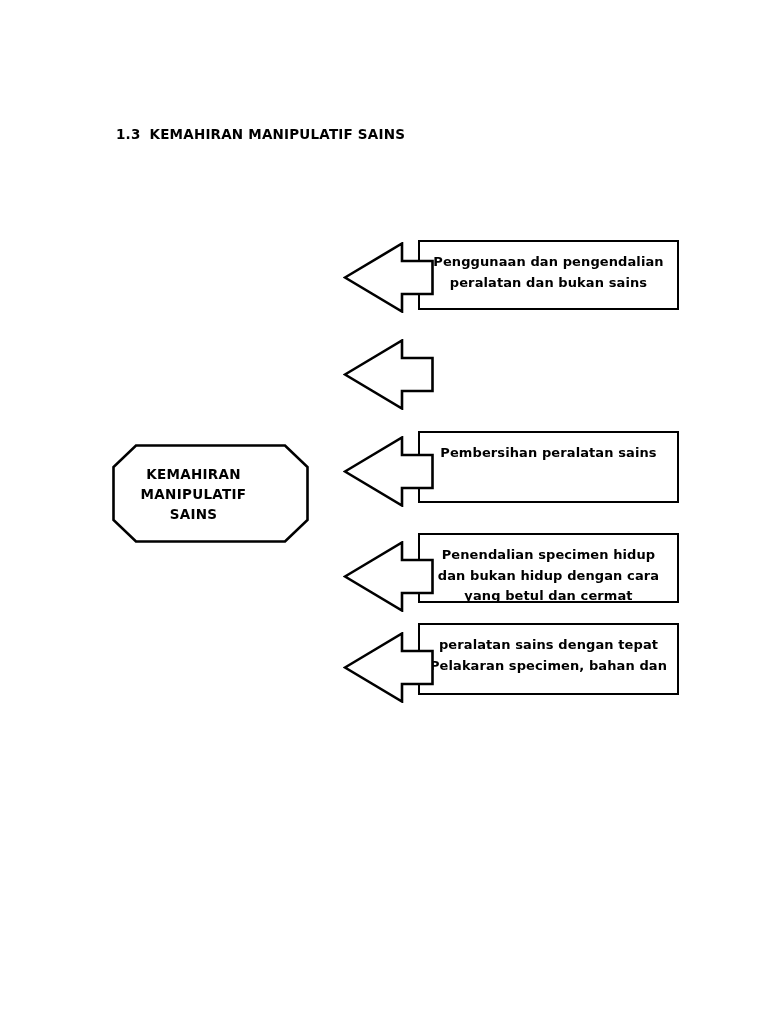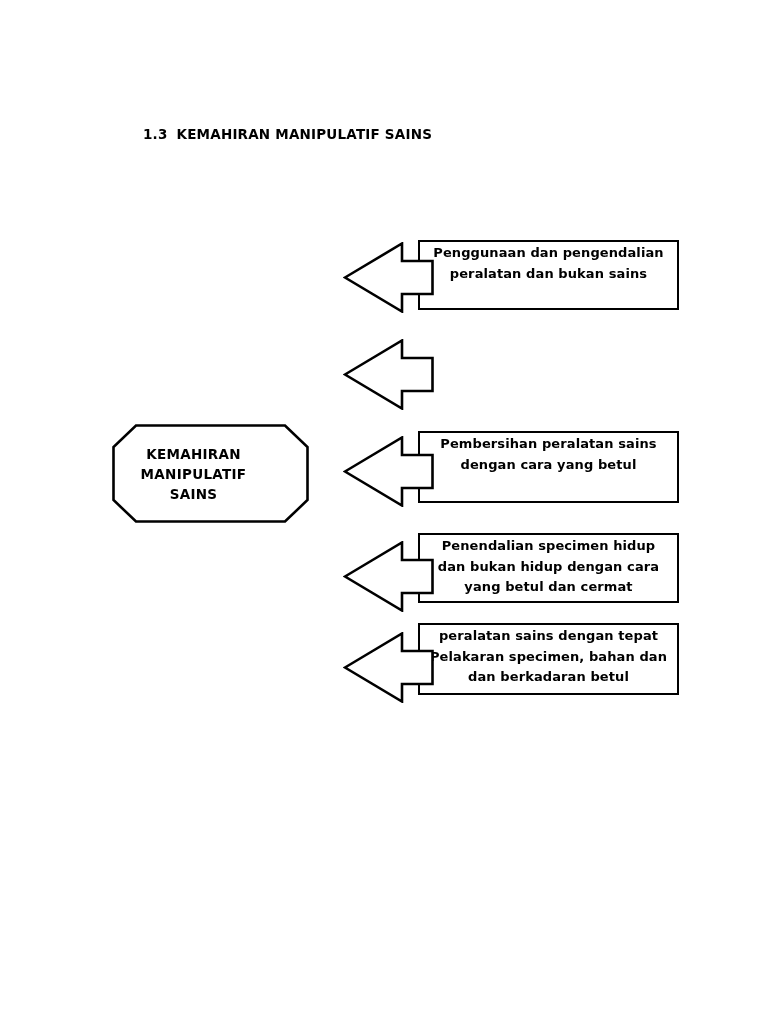--- a/index.html
+++ b/index.html
@@ -14,25 +14,25 @@
   }
   .heading {
     position: absolute;
     left: 116px;
     top: 126px;
     font-size: 13.5px;
     font-weight: bold;
     letter-spacing: 0.2px;
     white-space: nowrap;
   }
-  .heading .num { margin-right: 9px; margin-left: 27px; }
+  .heading .num { margin-right: 9px; }
   .octagon {
     position: absolute;
     left: 112px;
-    top: 424px;
+    top: 444px;
     width: 163px;
     height: 99px;
   }
   .octagon svg { position: absolute; left: 0; top: 0; }
   .oct-text {
     position: absolute;
     left: 0; top: 0;
     width: 100%; height: 100%;
     display: flex;
     flex-direction: column;
@@ -54,21 +54,21 @@
     left: 75px;
     top: 0;
     width: 261px;
     height: 100%;
     box-sizing: border-box;
     border: 2.5px solid #000000;
     background: #ffffff;
     z-index: 1;
   }
   .box-text {
-    padding: 1px 5px 0 5px;
+    padding: 10px 5px 0 5px;
     text-align: center;
     font-size: 13px;
     font-weight: bold;
     line-height: 20.5px;
     letter-spacing: 0.1px;
   }
   .box-text span { display: block; }
   .arrow {
     position: absolute;
     left: 0;
@@ -111,21 +111,20 @@
   <div class="row" style="top:337px;height:71px;">
     <svg class="arrow" width="91" height="71" viewBox="0 0 91 71" style="top:2px">
       <polygon points="2,35.5 59,1.5 59,19 89.5,19 89.5,52 59,52 59,69.5" fill="#ffffff" stroke="#000000" stroke-width="2.6" stroke-linejoin="miter"></polygon>
     </svg>
   </div>
 
   <div class="row" style="top:431px;height:72px;text-decoration:underline;">
     <div class="skill-box">
       <div class="box-text">
         <span>Pembersihan peralatan sains</span>
-        <span>dengan cara yang betul</span>
         <span></span>
       </div>
     </div>
     <svg class="arrow" width="91" height="71" viewBox="0 0 91 71" style="top:5px">
       <polygon points="2,35.5 59,1.5 59,19 89.5,19 89.5,52 59,52 59,69.5" fill="#ffffff" stroke="#000000" stroke-width="2.6" stroke-linejoin="miter"></polygon>
     </svg>
   </div>
 
   <div class="row" style="top:533px;height:70px;">
     <div class="skill-box">
@@ -138,21 +137,20 @@
     <svg class="arrow" width="91" height="71" viewBox="0 0 91 71" style="top:8px">
       <polygon points="2,35.5 59,1.5 59,19 89.5,19 89.5,52 59,52 59,69.5" fill="#ffffff" stroke="#000000" stroke-width="2.6" stroke-linejoin="miter"></polygon>
     </svg>
   </div>
 
   <div class="row" style="top:623px;height:72px;">
     <div class="skill-box">
       <div class="box-text">
         <span>peralatan sains dengan tepat</span>
         <span>Pelakaran specimen, bahan dan</span>
-        <span>dan berkadaran betul</span>
       </div>
     </div>
     <svg class="arrow" width="91" height="71" viewBox="0 0 91 71" style="top:9px">
       <polygon points="2,35.5 59,1.5 59,19 89.5,19 89.5,52 59,52 59,69.5" fill="#ffffff" stroke="#000000" stroke-width="2.6" stroke-linejoin="miter"></polygon>
     </svg>
   </div>
 
 </div>
 
 </body></html>

